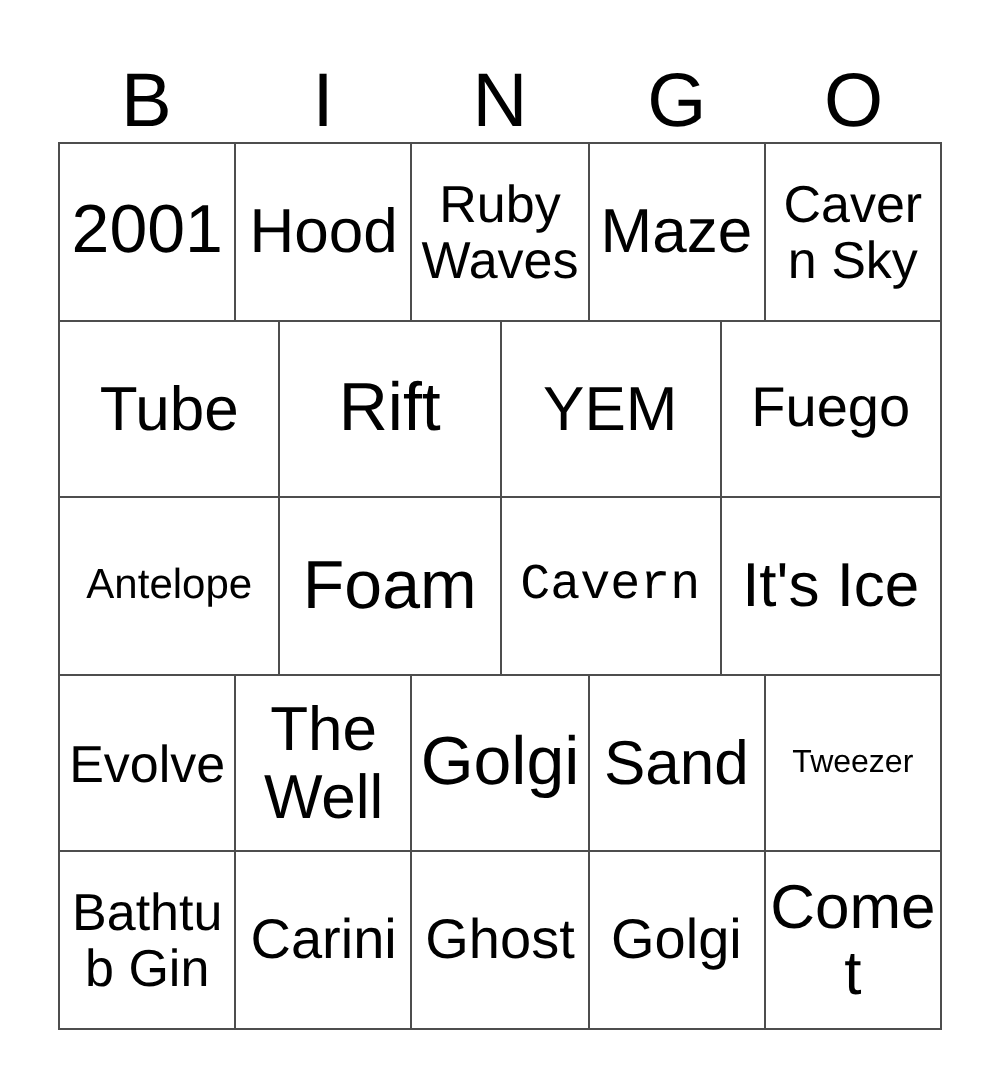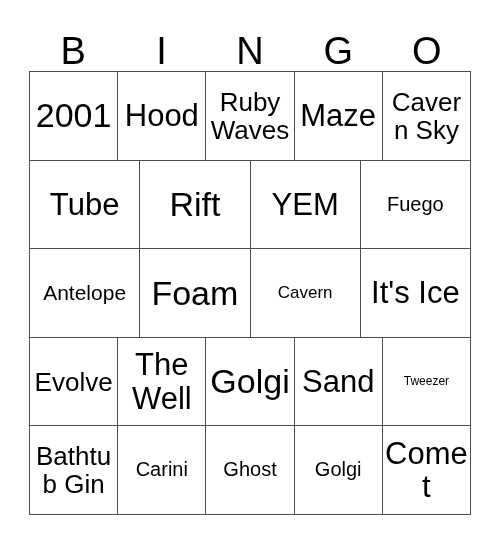--- a/index.html
+++ b/index.html
@@ -75,24 +75,24 @@
     width: 100%;
     line-height: 1.08;
     word-break: normal;
     overflow-wrap: break-word;
     text-align: center;
   }
 
   
   .sz-xl  { font-size: 34px; }
   .sz-lg  { font-size: 31px; }
-  .sz-md  { font-size: 20px; }
-  .sz-sm  { font-size: 17px; }
+  .sz-md  { font-size: 28px; }
+  .sz-sm  { font-size: 25px; font-family: Liberation Mono, monospace; }
   .sz-xs  { font-size: 26px; }
-  .sz-xxs { font-size: 12px; }
+  .sz-xxs { font-size: 16px; }
   .sz-min { font-size: 21px; }
 </style>
 </head>
 <body>
 
 <div id="bingo-card">
 
   <div id="header-row">
     <div class="header-cell">B</div>
     <div class="header-cell">I</div>

